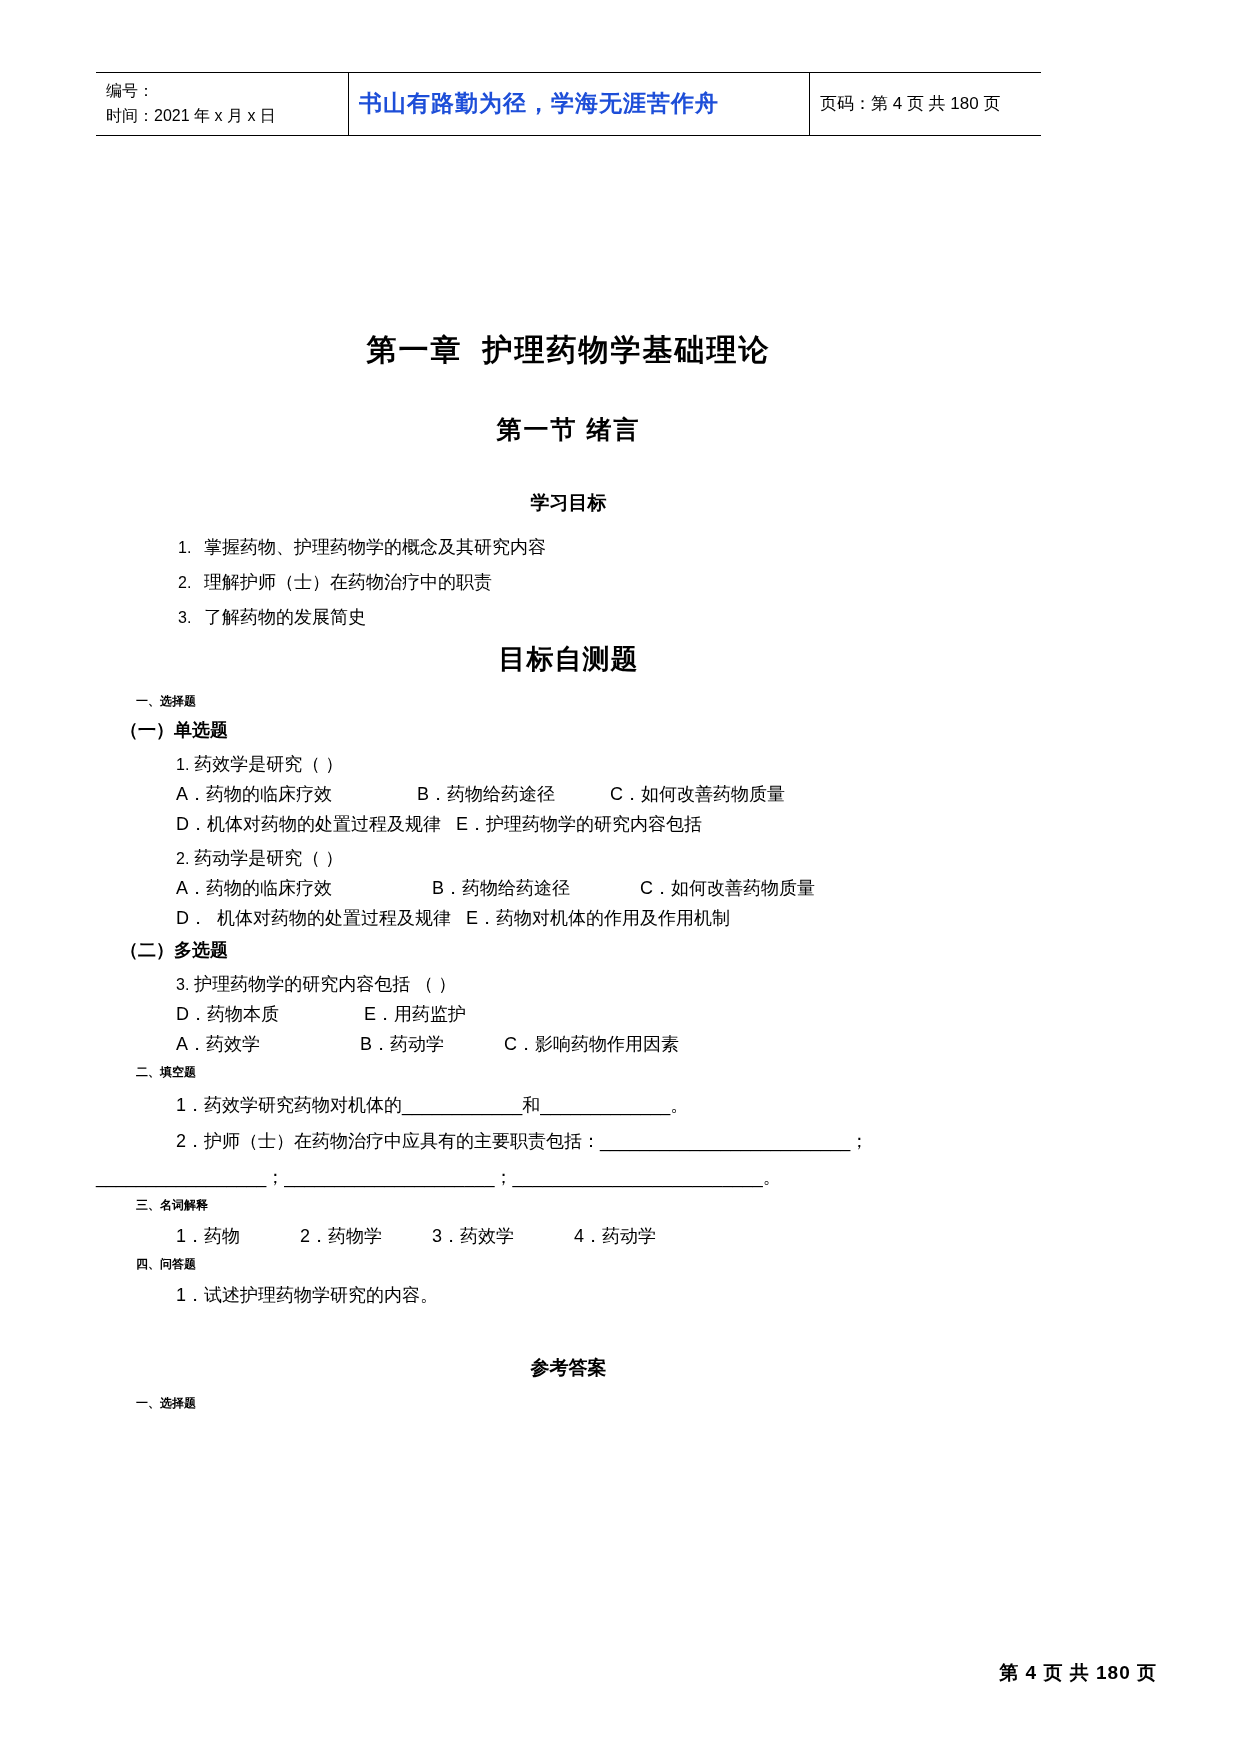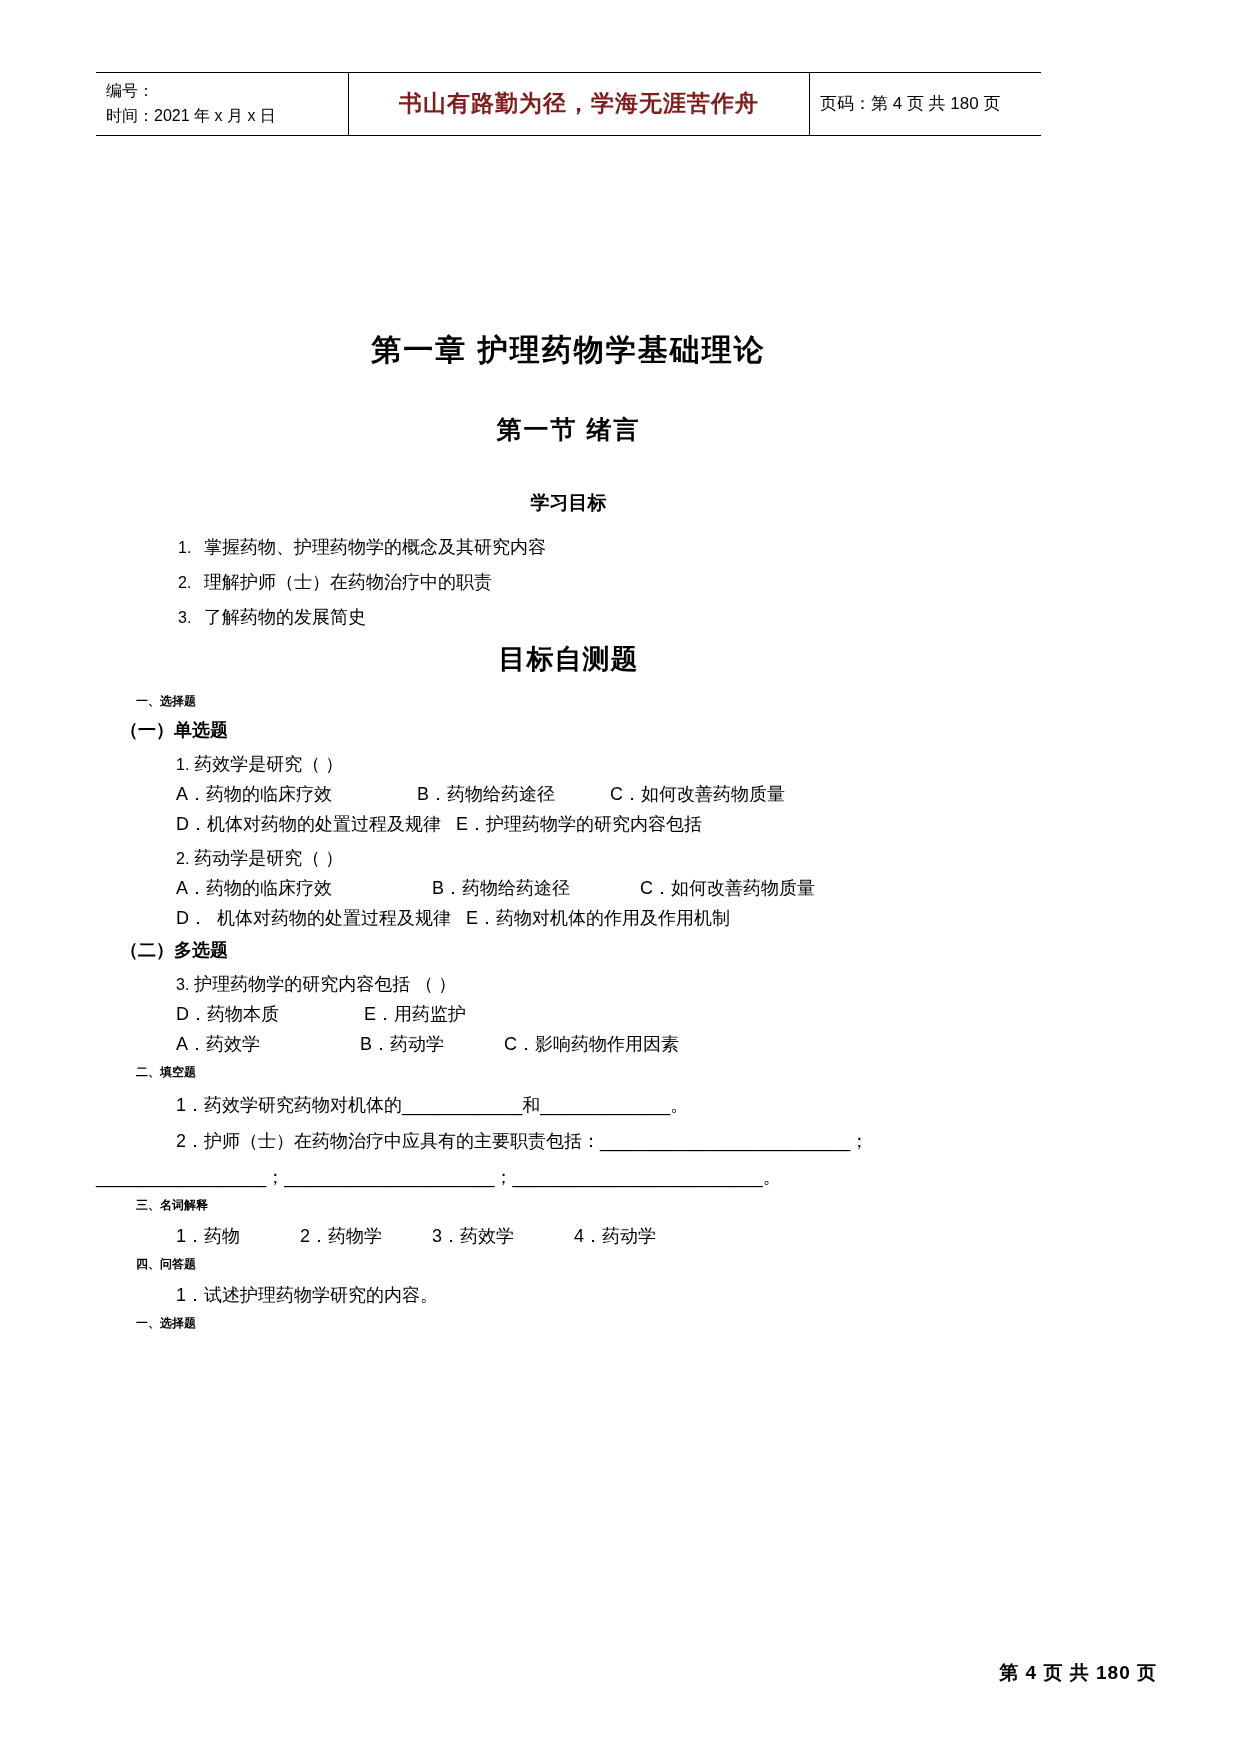--- a/index.html
+++ b/index.html
@@ -40,22 +40,22 @@
   .hdr-left {
     width: 232px;
     border-right: 1.5px solid #000;
     font-size: 16px;
     line-height: 1.55;
     font-family: "Liberation Sans", sans-serif;
   }
   .hdr-center {
     width: 440px;
     border-right: 1.5px solid #000;
-    text-align: center;
-    color: #7f1d1d;
+    text-align: left;
+    color: #1d4ed8;
     font-size: 23px;
     font-weight: bold;
     letter-spacing: 1px;
     font-family: "Liberation Sans", sans-serif;
   }
   .hdr-right {
     text-align: left;
     font-size: 17px;
     padding-left: 18px;
     font-family: "Liberation Sans", sans-serif;
@@ -68,21 +68,21 @@
     top: 330px;
     width: 945px;
   }
 
   h1.chapter {
     font-size: 30px;
     font-weight: bold;
     text-align: center;
     margin: 0 0 42px 0;
     letter-spacing: 2px;
-    font-family: Liberation Sans, sans-serif;
+    font-family: Liberation Mono, monospace;
   }
   h2.section {
     font-size: 25px;
     font-weight: bold;
     text-align: center;
     margin: 0 0 44px 0;
     letter-spacing: 2px;
     font-family: "Liberation Sans", sans-serif;
   }
   h3.goal-title {
@@ -232,19 +232,20 @@
     <div class="fill-row">1．药效学研究药物对机体的____________和_____________。</div>
     <div class="fill-row">2．护师（士）在药物治疗中应具有的主要职责包括：_________________________；</div>
     <div class="fill-row2">_________________；_____________________；_________________________。</div>
 
     <div class="big-head">三、名词解释</div>
     <div class="term-row">1．药物            2．药物学          3．药效学            4．药动学</div>
 
     <div class="big-head">四、问答题</div>
     <div class="q-stem">1．试述护理药物学研究的内容。</div>
 
+    <div class="answer-title">参考答案</div>
     <div class="big-head">一、选择题</div>
 
   </div>
 
   <div class="footer">第 4 页 共 180 页</div>
 
 </div>
 
 </body></html>

